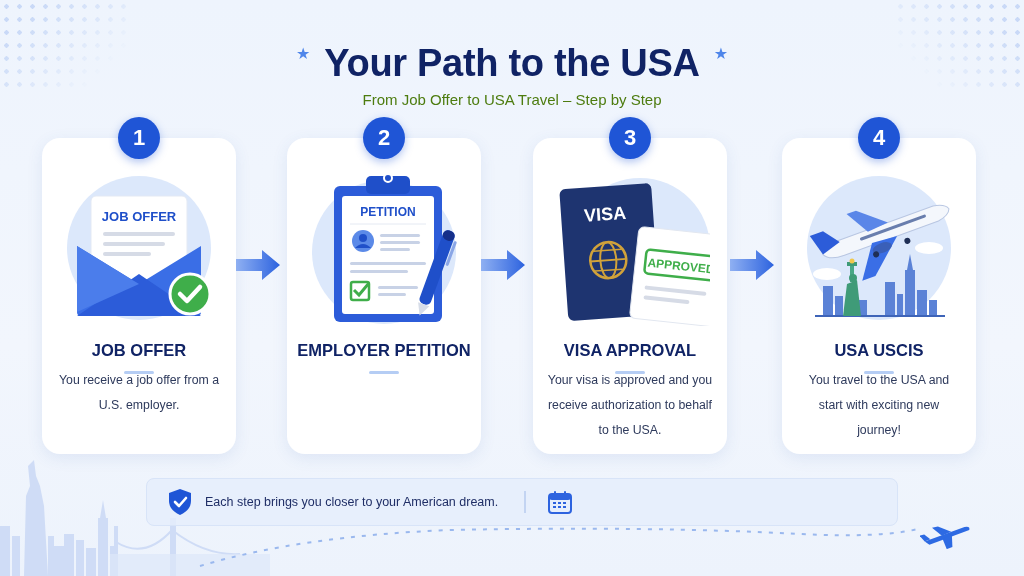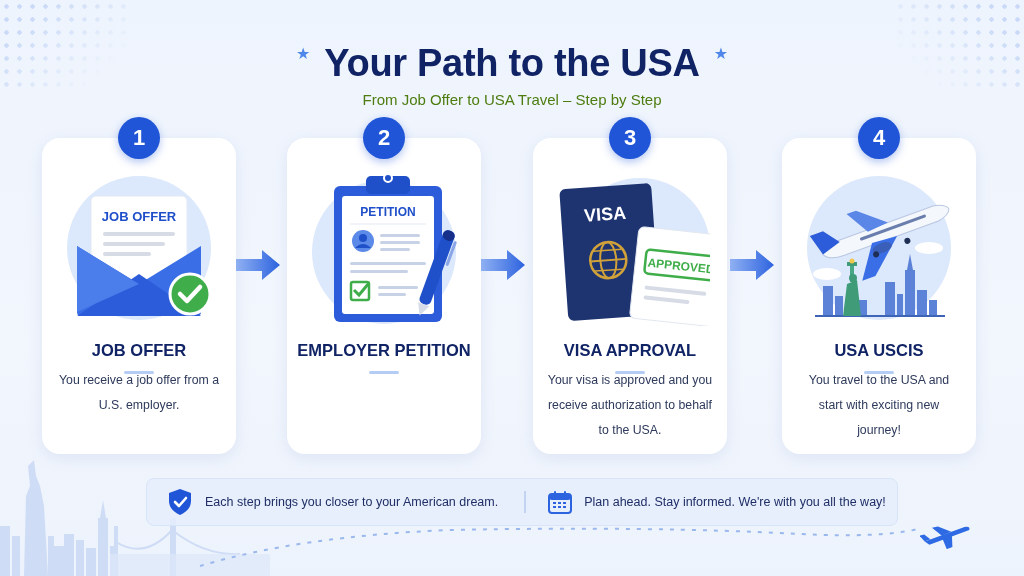--- a/index.html
+++ b/index.html
@@ -269,15 +269,14 @@
       <rect x="16" y="1" width="2" height="6" rx="1" fill="#2d63df"></rect>
       <g fill="#2d63df">
         <rect x="5" y="12" width="3" height="2"></rect>
           <rect x="10" y="12" width="3" height="2"></rect>
           <rect x="15" y="12" width="3" height="2"></rect>
         <rect x="5" y="16" width="3" height="2"></rect>
           <rect x="10" y="16" width="3" height="2"></rect>
           <rect x="15" y="16" width="3" height="2"></rect>
       </g>
     </svg>
-    <span>Plan ahead. Stay informed. We're with you all the way!</span>
   </div>
 </div>
 
 </body></html>

